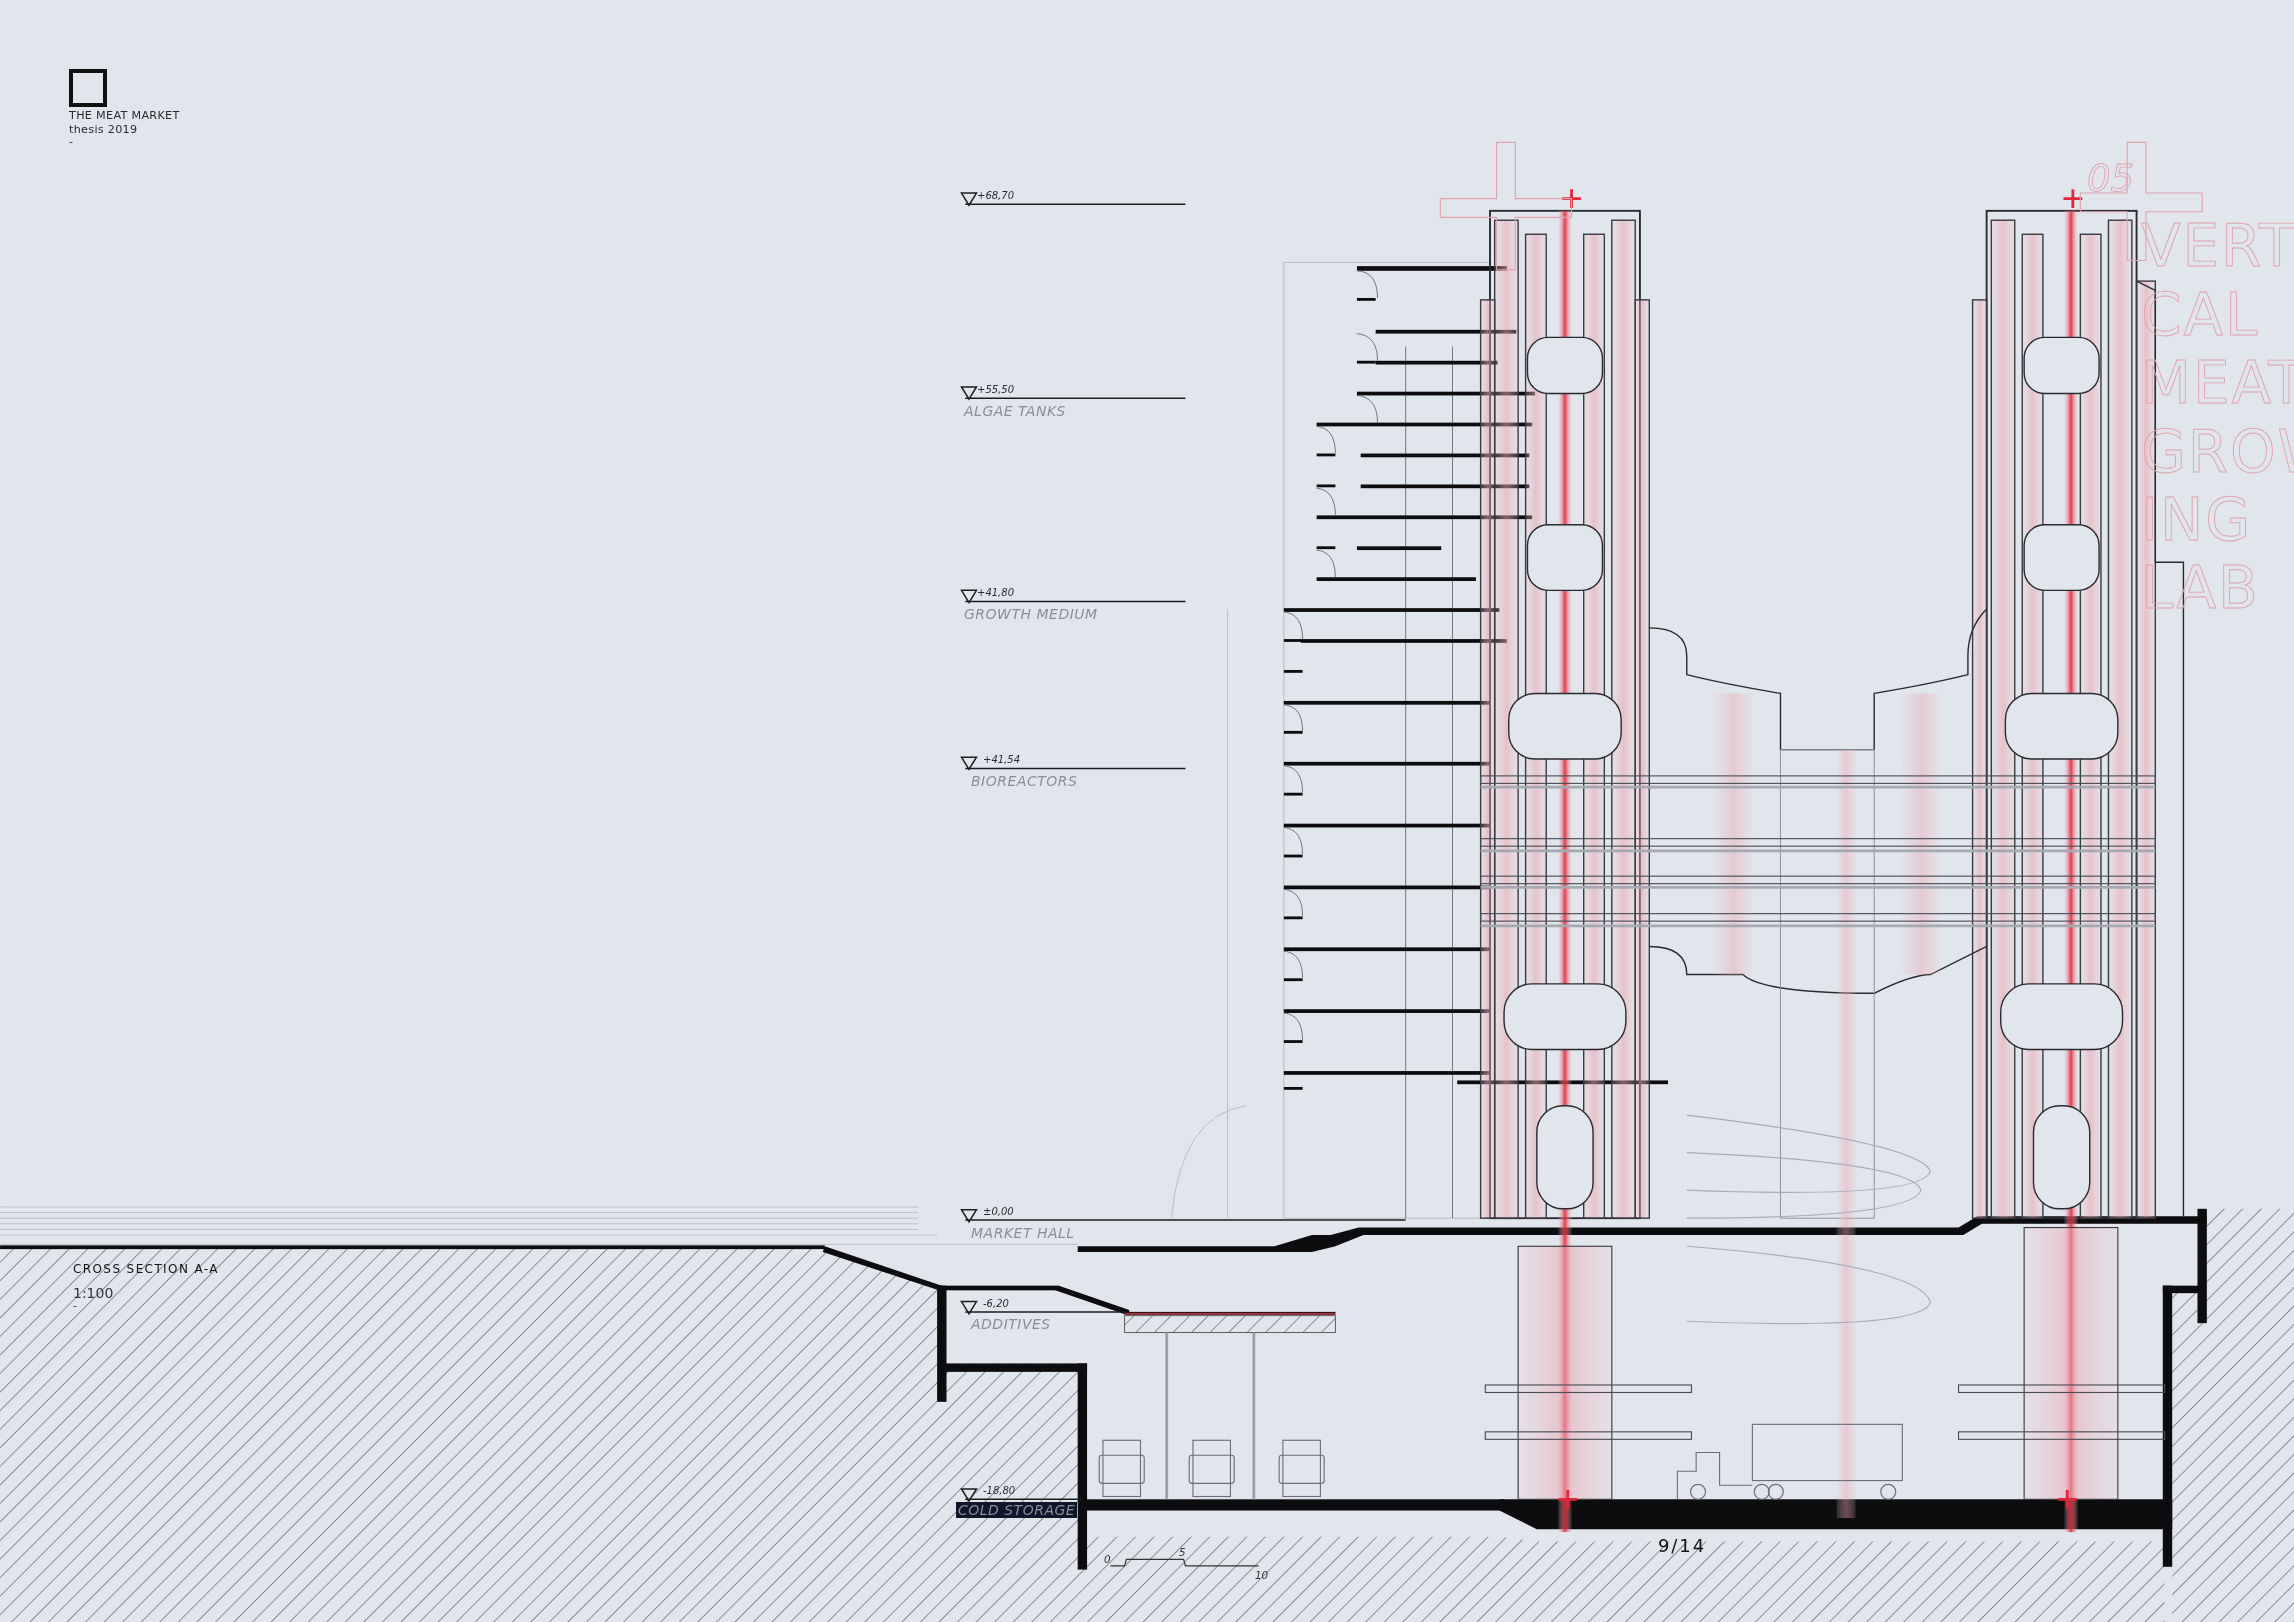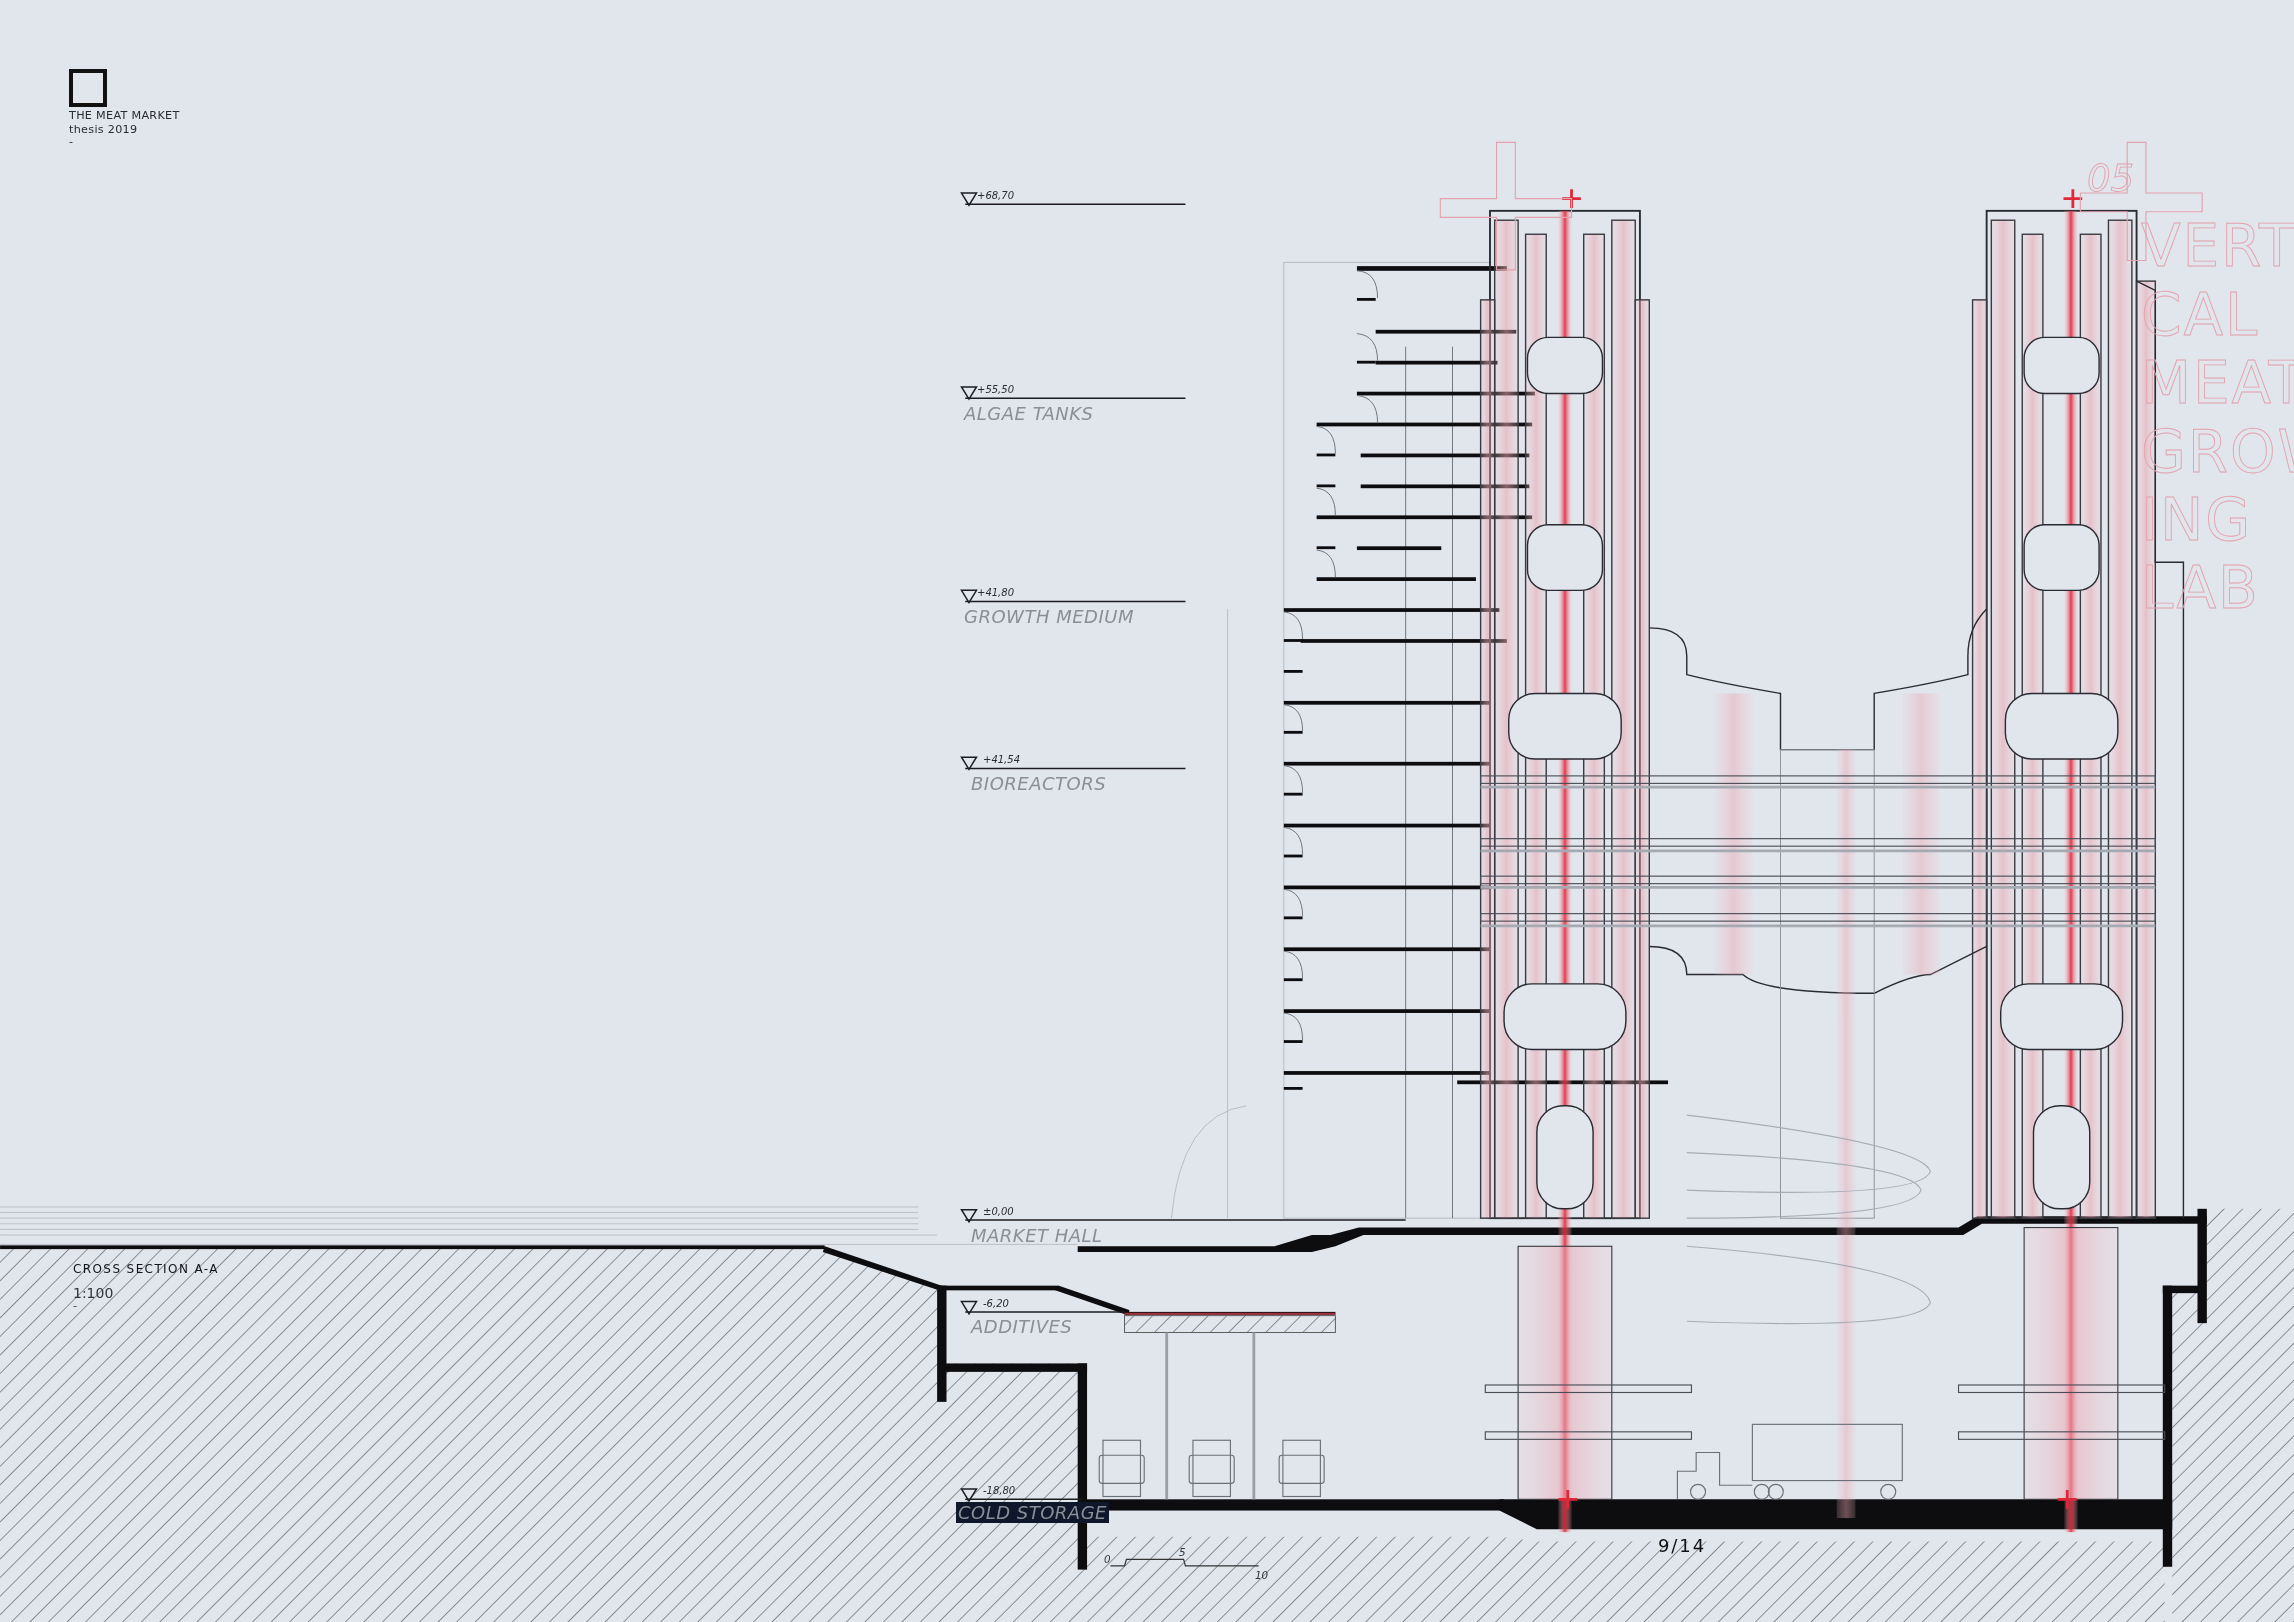--- a/index.html
+++ b/index.html
@@ -2,21 +2,21 @@
 <html style="font-size:15px"><head>
 <meta charset="utf-8">
 <style>
   html, body { margin:0; padding:0; }
   body { width:2295px; height:1623px; background:#e1e5ec; position:relative; overflow:hidden;
          font-family:"DejaVu Sans", "Liberation Sans", sans-serif; color:#1c1d21; }
   .abs { position:absolute; }
   #logo { left:69px; top:69px; width:30px; height:30px; border:4.7px solid #111; }
   .title-line { position:absolute; left:69px; font-size:11.2px; letter-spacing:0.3px; color:#2a2b30; white-space:nowrap; }
   .lvl-val { position:absolute; font-size:10px; font-style:italic; color:#2b2c31; white-space:nowrap; }
-  .lvl-name { position:absolute; font-size:18px; font-style:italic; color:#8a8e97; letter-spacing:0.5px; white-space:nowrap; }
+  .lvl-name { position:absolute; font-size:14px; font-style:italic; color:#8a8e97; letter-spacing:0.5px; white-space:nowrap; }
   .section-title { position:absolute; left:73px; top:1262px; font-size:12px; font-weight:normal; letter-spacing:1.4px; color:#121316; }
   .section-scale { position:absolute; left:73px; top:1285px; font-size:14px; color:#33343a; }
   .section-dash { position:absolute; left:73px; top:1299px; font-size:11.2px; color:#33343a; }
   .page-num { position:absolute; left:1658px; top:1535px; font-size:18px; font-weight:normal; letter-spacing:1.9px; color:#111; }
   .big-title { position:absolute; left:2141px; font-size:58px; color:transparent; -webkit-text-stroke:0.9px #e2a3ad; font-family:"DejaVu Sans", sans-serif; letter-spacing:1.9px; white-space:nowrap; line-height:1; }
   .chapter-num { position:absolute; left:2072px; top:157px; font-size:37px; font-style:italic; color:transparent;margin-left:15px; -webkit-text-stroke:0.9px #e2a3ad; }
   svg#drawing { position:absolute; left:0; top:0; }
   .scale-lbl { position:absolute; font-size:10.3px; font-style:italic; color:#333; }
 </style>
 </head>

